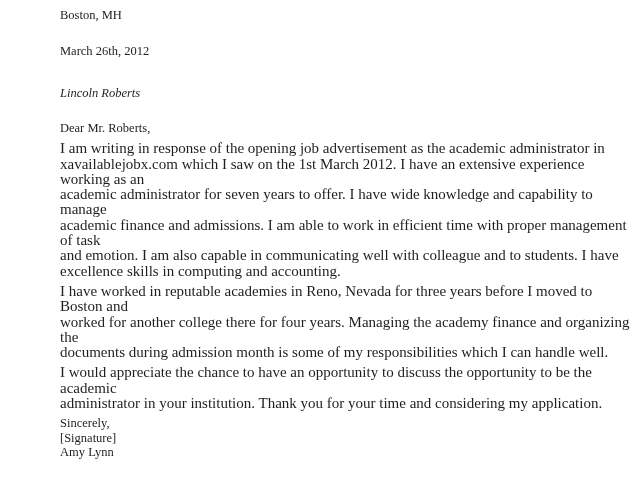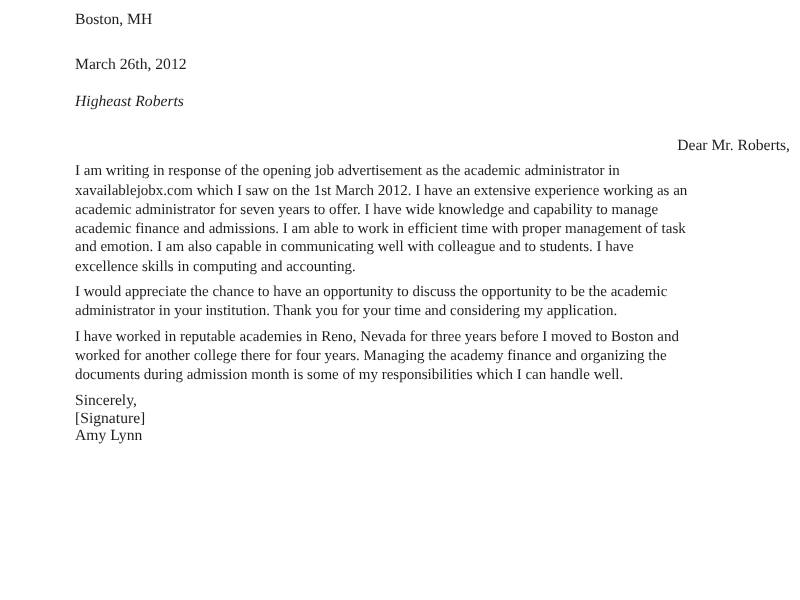--- a/index.html
+++ b/index.html
@@ -30,26 +30,26 @@
   .block {
     white-space: pre-line;
     font-size: 12.5px;
     line-height: 14.4px;
     margin: 0;
   }
   .line {
     white-space: pre-line;
   }
   .sender-block    { margin-bottom: 7px; }
-  .date-block      { margin-bottom: 1px; }
+  .date-block      { margin-bottom: 13px; }
   .recipient-block { margin-bottom: 6px; }
-  .salutation      { margin-bottom: 6px; text-align: right; }
+  .salutation      { margin-bottom: 6px; }
   .para {
     white-space: pre-line;
-    font-size: 12px;
+    font-size: 15px;
     line-height: 15.3px;
     margin: 0 0 5px 0;
   }
   .closing-block   { margin-bottom: 5px; }
   .recipient-name {
     font-style: italic;
   }
 </style>
 </head>
 <body>
@@ -57,35 +57,35 @@
 <div class="page">
   <div class="content">
 
     <div class="block sender-block">
       <div class="line">Boston, MH</div>
     </div>
 
     <div class="block date-block">March 26th, 2012</div>
 
     <div class="block recipient-block">
-      <div class="line recipient-name">Higheast Roberts</div>
+      <div class="line recipient-name">Lincoln Roberts</div>
     </div>
 
     <div class="block salutation">Dear Mr. Roberts,</div>
 
     <p class="para">I am writing in response of the opening job advertisement as the academic administrator in
 xavailablejobx.com which I saw on the 1st March 2012. I have an extensive experience working as an
 academic administrator for seven years to offer. I have wide knowledge and capability to manage
 academic finance and admissions. I am able to work in efficient time with proper management of task
 and emotion. I am also capable in communicating well with colleague and to students. I have
 excellence skills in computing and accounting.</p>
-    <p class="para">I would appreciate the chance to have an opportunity to discuss the opportunity to be the academic
-administrator in your institution. Thank you for your time and considering my application.</p>
     <p class="para">I have worked in reputable academies in Reno, Nevada for three years before I moved to Boston and
 worked for another college there for four years. Managing the academy finance and organizing the
 documents during admission month is some of my responsibilities which I can handle well.</p>
+    <p class="para">I would appreciate the chance to have an opportunity to discuss the opportunity to be the academic
+administrator in your institution. Thank you for your time and considering my application.</p>
 
     <div class="block closing-block">Sincerely,
 [Signature]
 Amy Lynn</div>
 
   </div>
 </div>
 
 </body></html>

